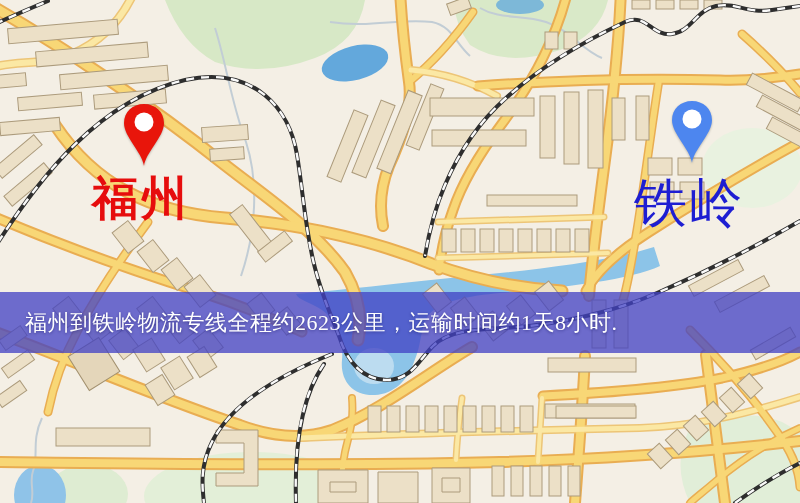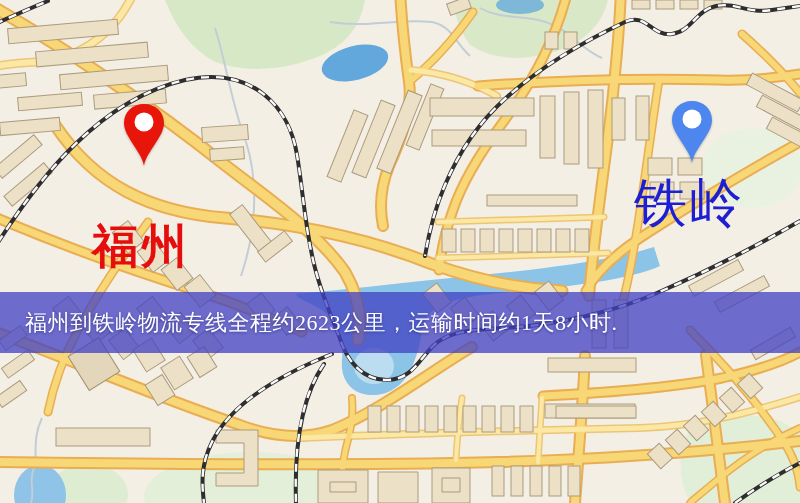--- a/index.html
+++ b/index.html
@@ -23,21 +23,21 @@
   .bldg{fill:#ece0c7;stroke:#ac9b7c;stroke-width:1;}
   .bldg-dark{fill:#e4d6ba;stroke:#a3916f;stroke-width:1;}
   .stream{fill:none;stroke:#c2cdd5;stroke-width:2;}
 
   .pin{position:absolute;width:46px;height:66px;}
   .pin svg{display:block;width:100%;height:100%;filter:drop-shadow(0 1px 1px rgba(0,0,0,.25));}
   .pin-origin path{fill:var(--origin-pin-color,#e8150b);}
   .pin-dest path{fill:var(--dest-pin-color,#4d86ef);}
 
   .city-label{position:absolute;width:170px;text-align:center;line-height:1;white-space:nowrap;}
-  .city-label.origin{left:56px;top:176px;font-size:46px;font-weight:700;letter-spacing:3px;color:var(--origin-label-color,#e60d0d);margin-top:48px;}
+  .city-label.origin{left:56px;top:176px;font-size:46px;font-weight:700;letter-spacing:3px;color:var(--origin-label-color,#e60d0d);}
   .city-label.dest{left:604px;top:177px;font-size:53px;font-weight:400;letter-spacing:2px;color:var(--dest-label-color,#1e1ed2);}
 
   .banner{
     position:absolute;left:0;right:0;top:292px;height:61px;
     background:var(--banner-bg,rgba(66,66,196,0.76));
     display:flex;align-items:center;padding-left:25px;box-sizing:border-box;text-align:right;
   }
   .banner span{
     color:var(--banner-text-color,#fff);font-size:22px;letter-spacing:.5px;
     text-shadow:0 1px 3px rgba(10,10,80,.45);white-space:nowrap;

